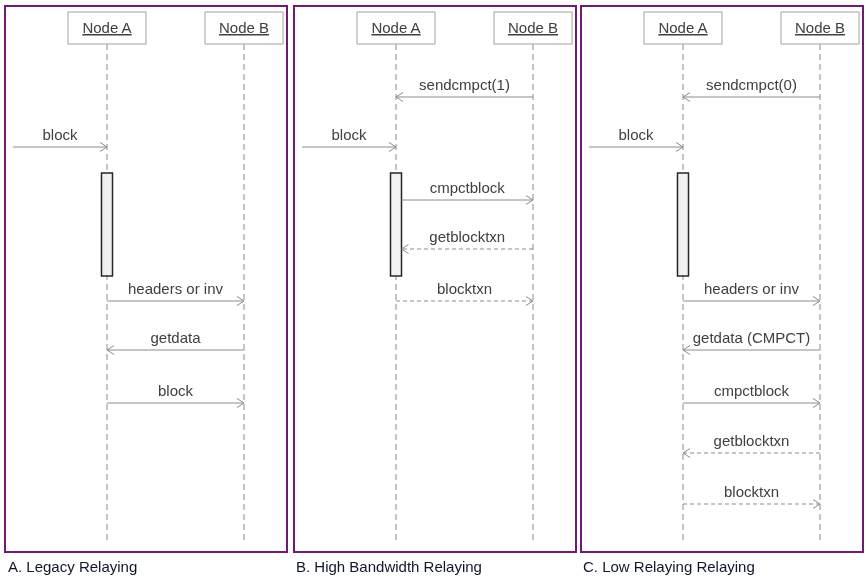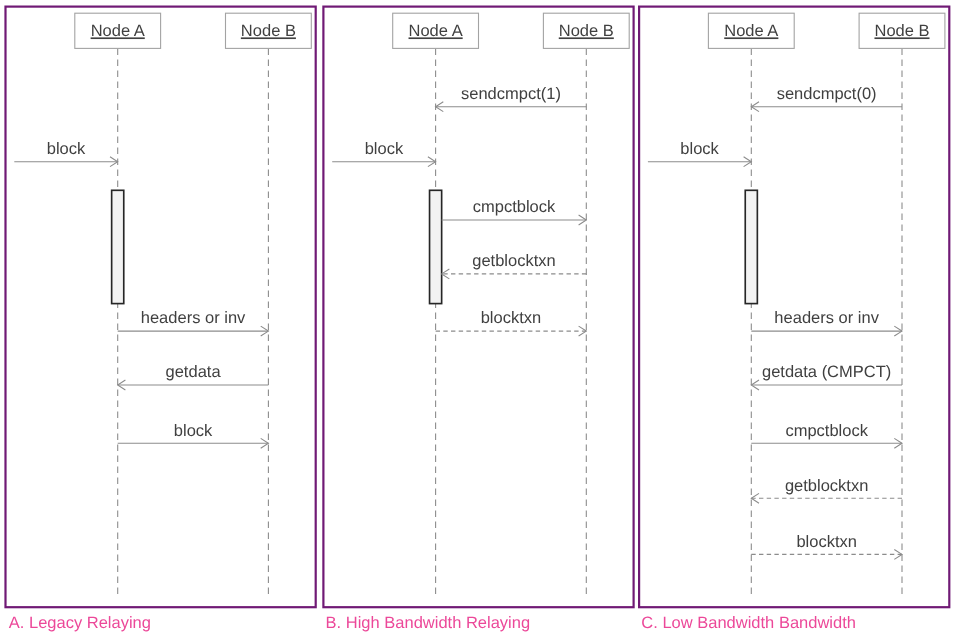--- a/index.html
+++ b/index.html
@@ -31,21 +31,21 @@
     top: -1px;
     left: -1px;
   }
   svg text {
     font-family: "Liberation Sans", sans-serif;
   }
   .caption {
     position: absolute;
     top: 558px;
     font-size: 15px;
-    color: #ec4899;
+    color: #0f172a;
     white-space: nowrap;
   }
 </style>
 </head>
 <body>
 
 <div class="canvas">
 
   <section class="panel" style="left:4px">
     <svg class="seq" width="284" height="548" viewBox="0 0 284 548">
@@ -160,15 +160,15 @@
           <polyline points="232,493.5 239,498 232,502.5" fill="none" stroke="#8c8c8c" stroke-width="1"></polyline>
           <text x="170.5" y="491" text-anchor="middle" fill="#404040" font-size="15">blocktxn</text>
         </g>
       </svg>
   </section>
 
   <div class="caption" style="left:8px">A. Legacy Relaying</div>
 
   <div class="caption" style="left:296px">B. High Bandwidth Relaying</div>
 
-  <div class="caption" style="left:583px">C. Low Bandwidth Bandwidth</div>
+  <div class="caption" style="left:583px">C. Low Relaying Relaying</div>
 
 </div>
 
 </body></html>

